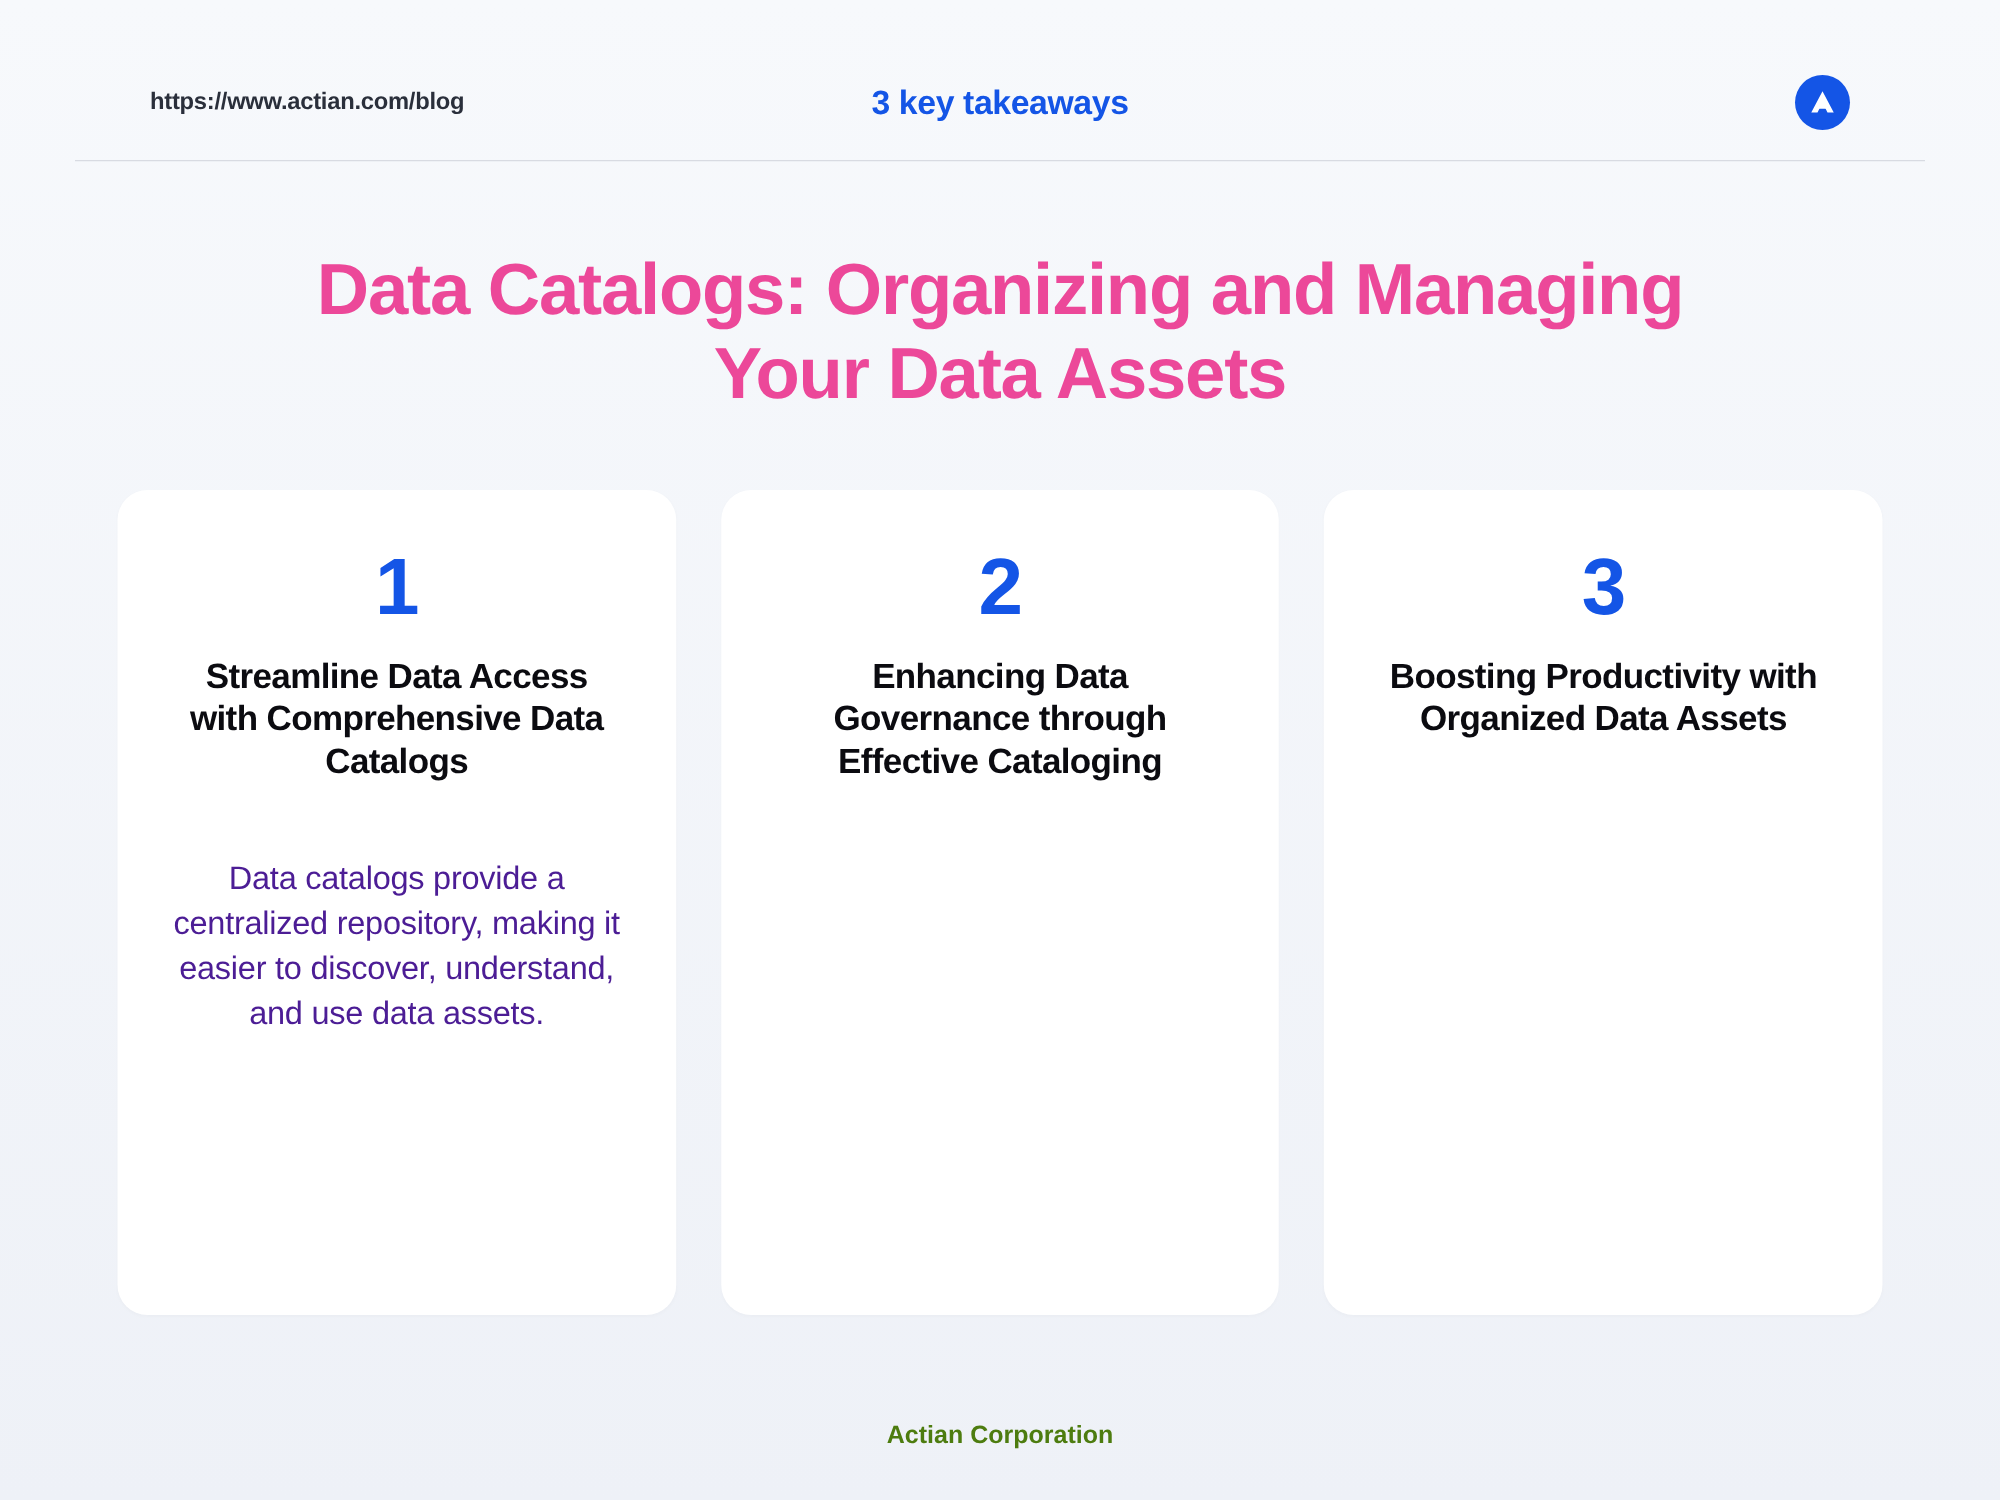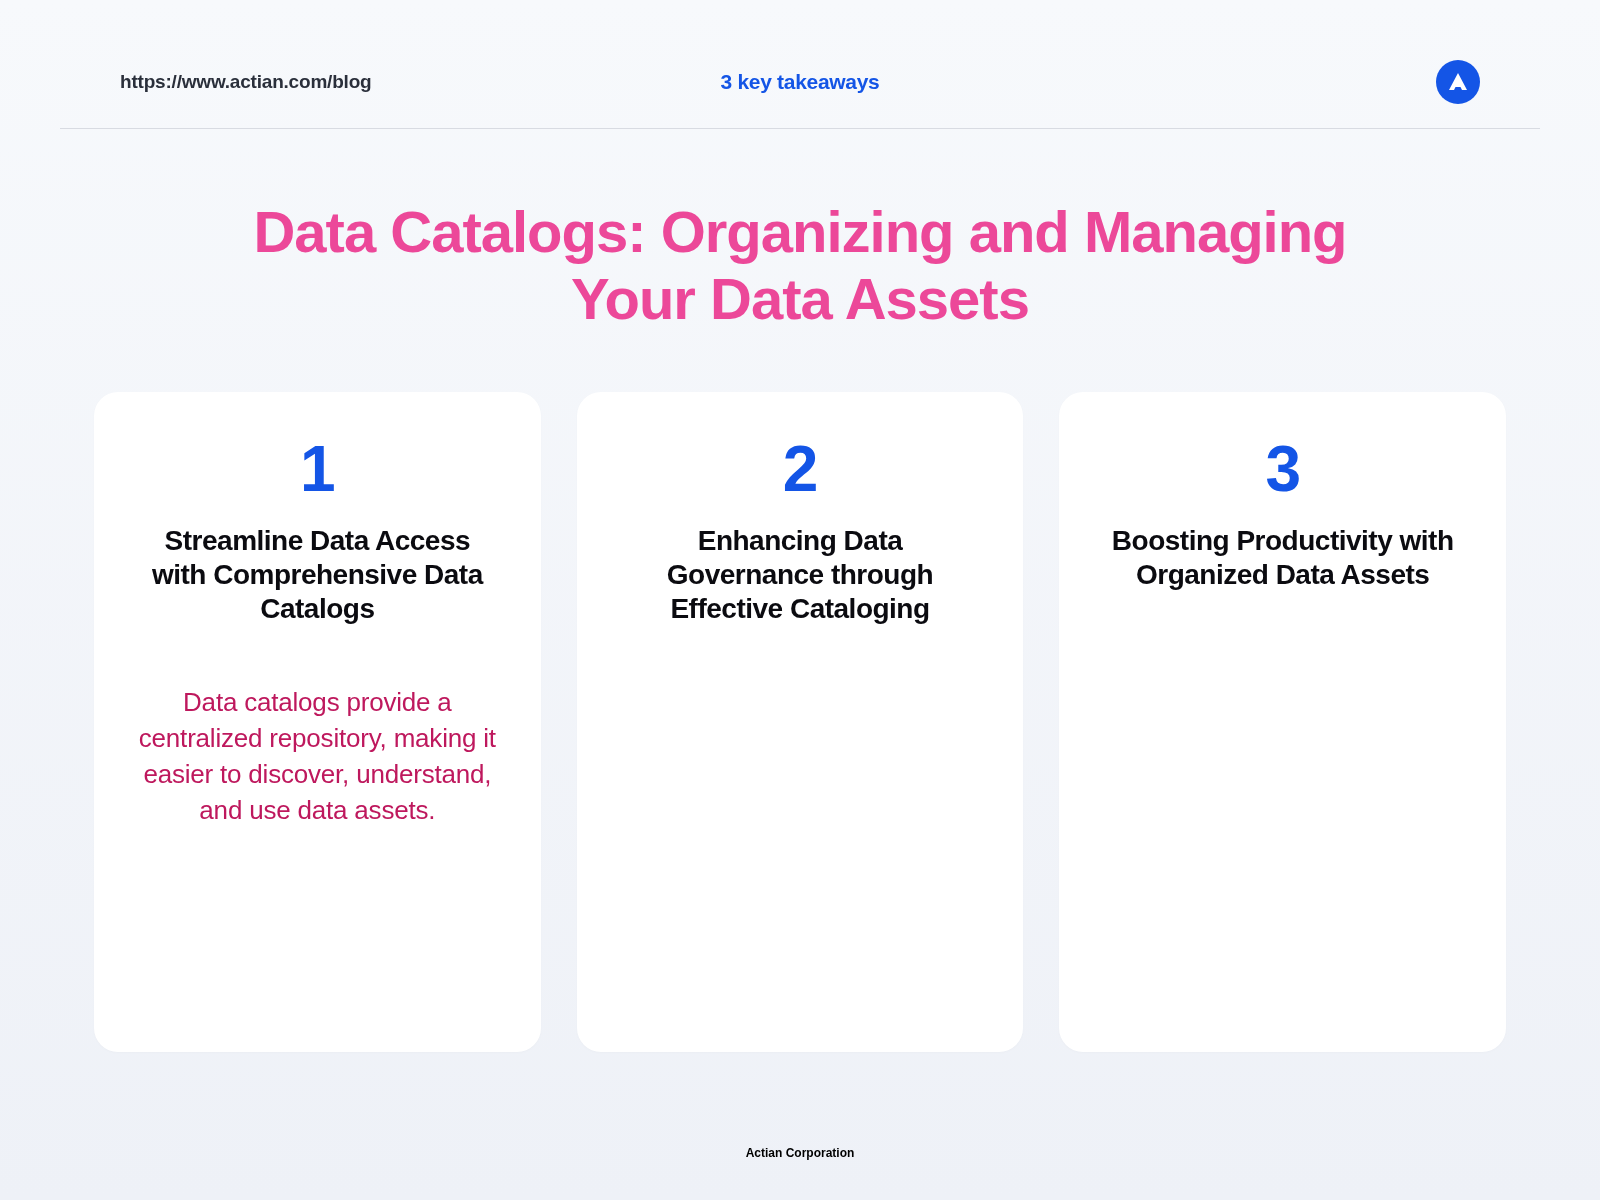--- a/index.html
+++ b/index.html
@@ -20,21 +20,21 @@
     position: relative;
     gap: 32px;
   }
   .url {
     font-size: 19px;
     font-weight: 600;
     color: #2a2f3b;
     letter-spacing: -0.2px;
   }
   .tag {
-    font-size: 21px;
+    font-size: 27px;
     font-weight: 700;
     color: #1455e6;
     position: absolute;
     left: 50%;
     transform: translateX(-50%);
     letter-spacing: -0.3px;
   }
   .logo {
     width: 44px; height: 44px;
     border-radius: 50%;
@@ -78,34 +78,34 @@
     font-weight: 800;
     text-align: center;
     line-height: 1.2;
     margin-top: 18px;
     letter-spacing: -0.5px;
     color: #0b0b10;
   }
   .card-body {
     font-size: 26px;
     font-weight: 400;
-    color: #be185d;
+    color: #4c1d95;
     text-align: center;
     line-height: 1.38;
     margin-top: 60px;
     letter-spacing: -0.2px;
   }
   .footer {
     position: absolute;
     bottom: 40px;
     left: 0; right: 0;
     text-align: center;
-    font-size: 12px;
+    font-size: 20px;
     font-weight: 700;
-    color: #000000;
+    color: #4d7c0f;
   }
 </style>
 </head>
 <body>
 
 <div class="header">
   <div class="url">https://www.actian.com/blog</div>
   <div class="tag">3 key takeaways</div>
   <div class="logo">
     <svg width="24" height="24" viewBox="0 0 24 24" fill="none">

